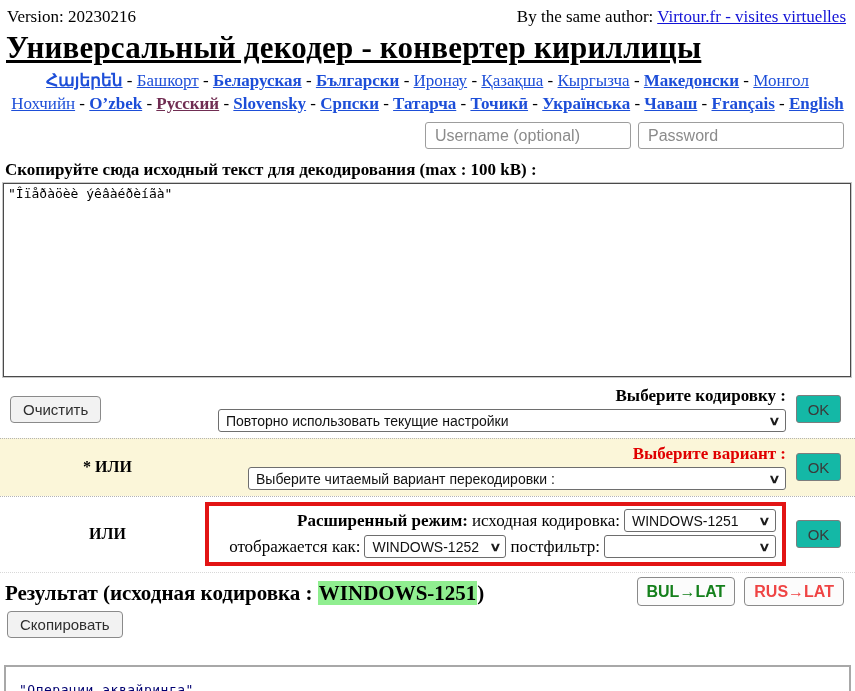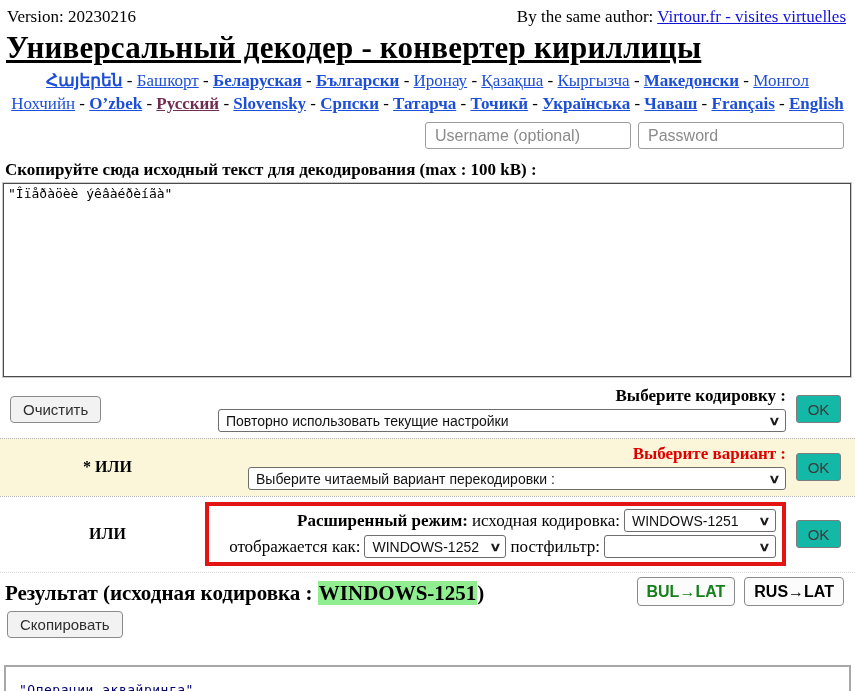--- a/index.html
+++ b/index.html
@@ -72,21 +72,21 @@
   .adv-line .bld { font-weight: bold; }
   
   .res-head { display: flex; justify-content: space-between; align-items: flex-end;
               padding: 4px 11px 0 5px; }
   .res-title { font-size: 21px; font-weight: bold; }
   .res-title mark { background: #90ee90; color: #000; padding: 0 1px; }
   .lat-btns { display: flex; gap: 9px; }
   .lat-btn { font-size: 16px; font-weight: bold; padding: 2px 9px; height: 29px;
              background: #fcfcfc; border: 1px solid #8a8a8a; border-radius: 4px; }
   .lat-btn.bul { color: #15801c; }
-  .lat-btn.rus { color: #000000; }
+  .lat-btn.rus { color: #ef4444; }
   .copy-btn { margin: 5px 0 0 7px; }
   .res-box { margin: 27px 4px 0 4px; border: 2px solid #a8a8a8; height: 70px;
              padding: 15px 10px 0 13px; font-family: "DejaVu Sans Mono", monospace;
              font-size: 13px; color: #000070; letter-spacing: 0.5px; background: #fff; }
 </style>
 </head>
 <body>
 
 
 

